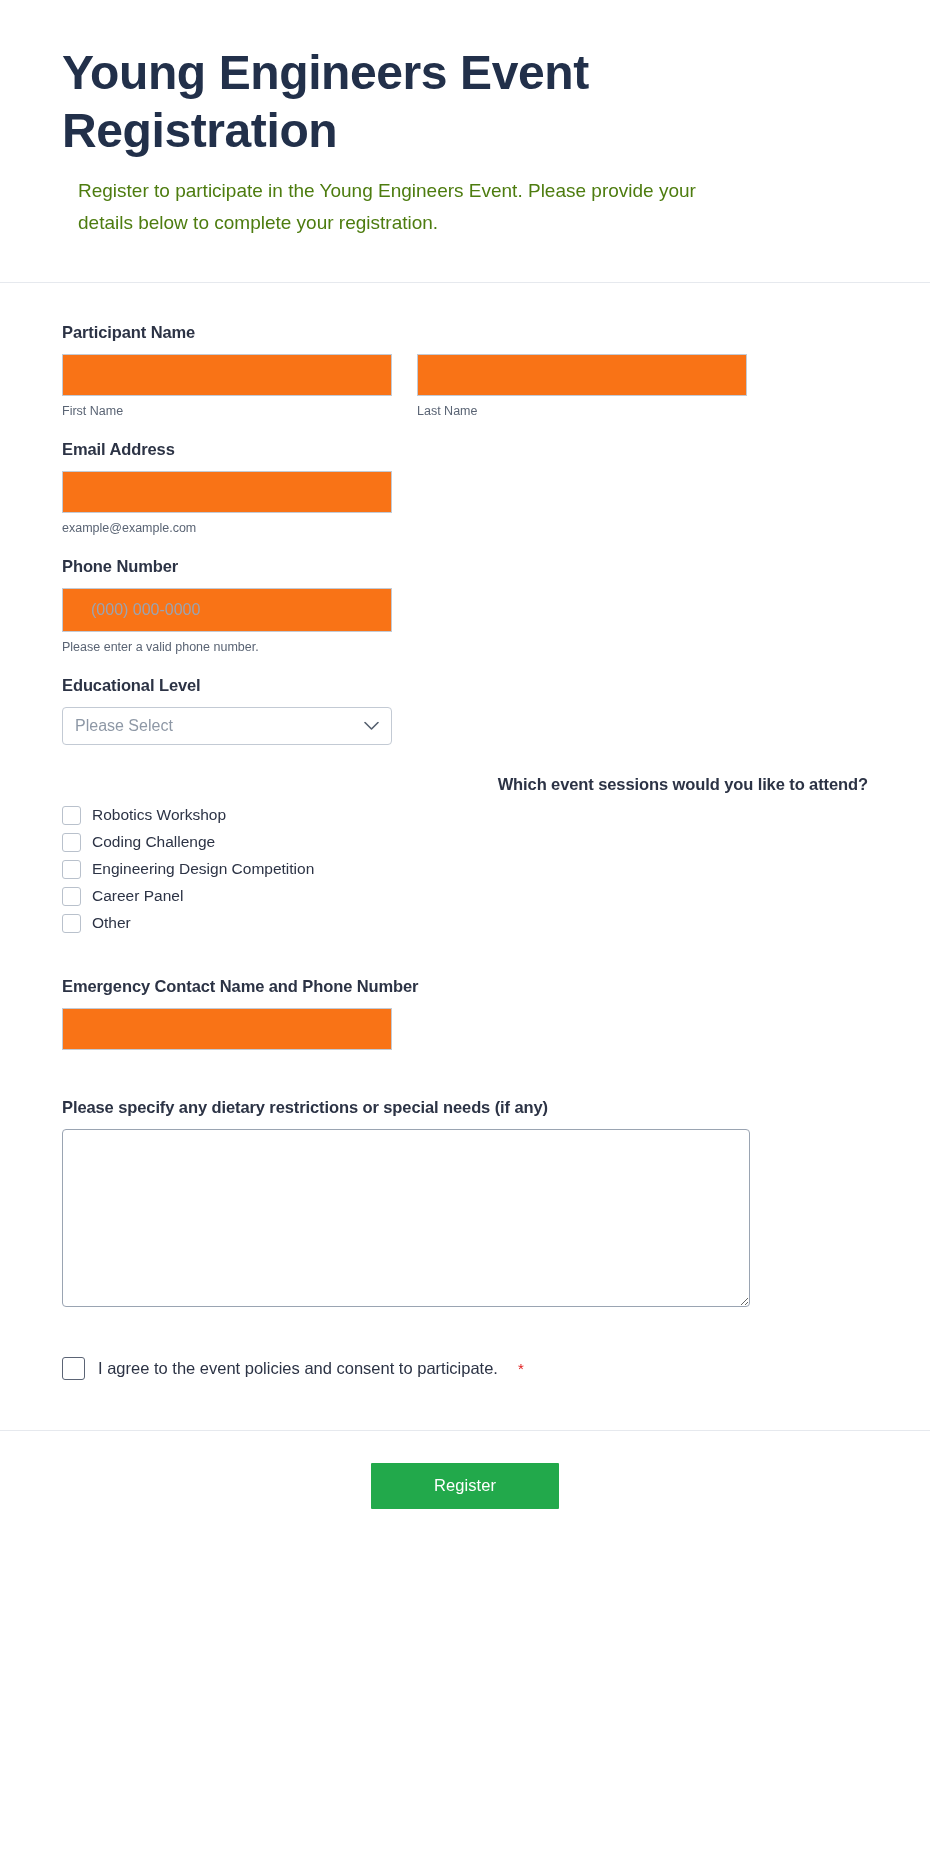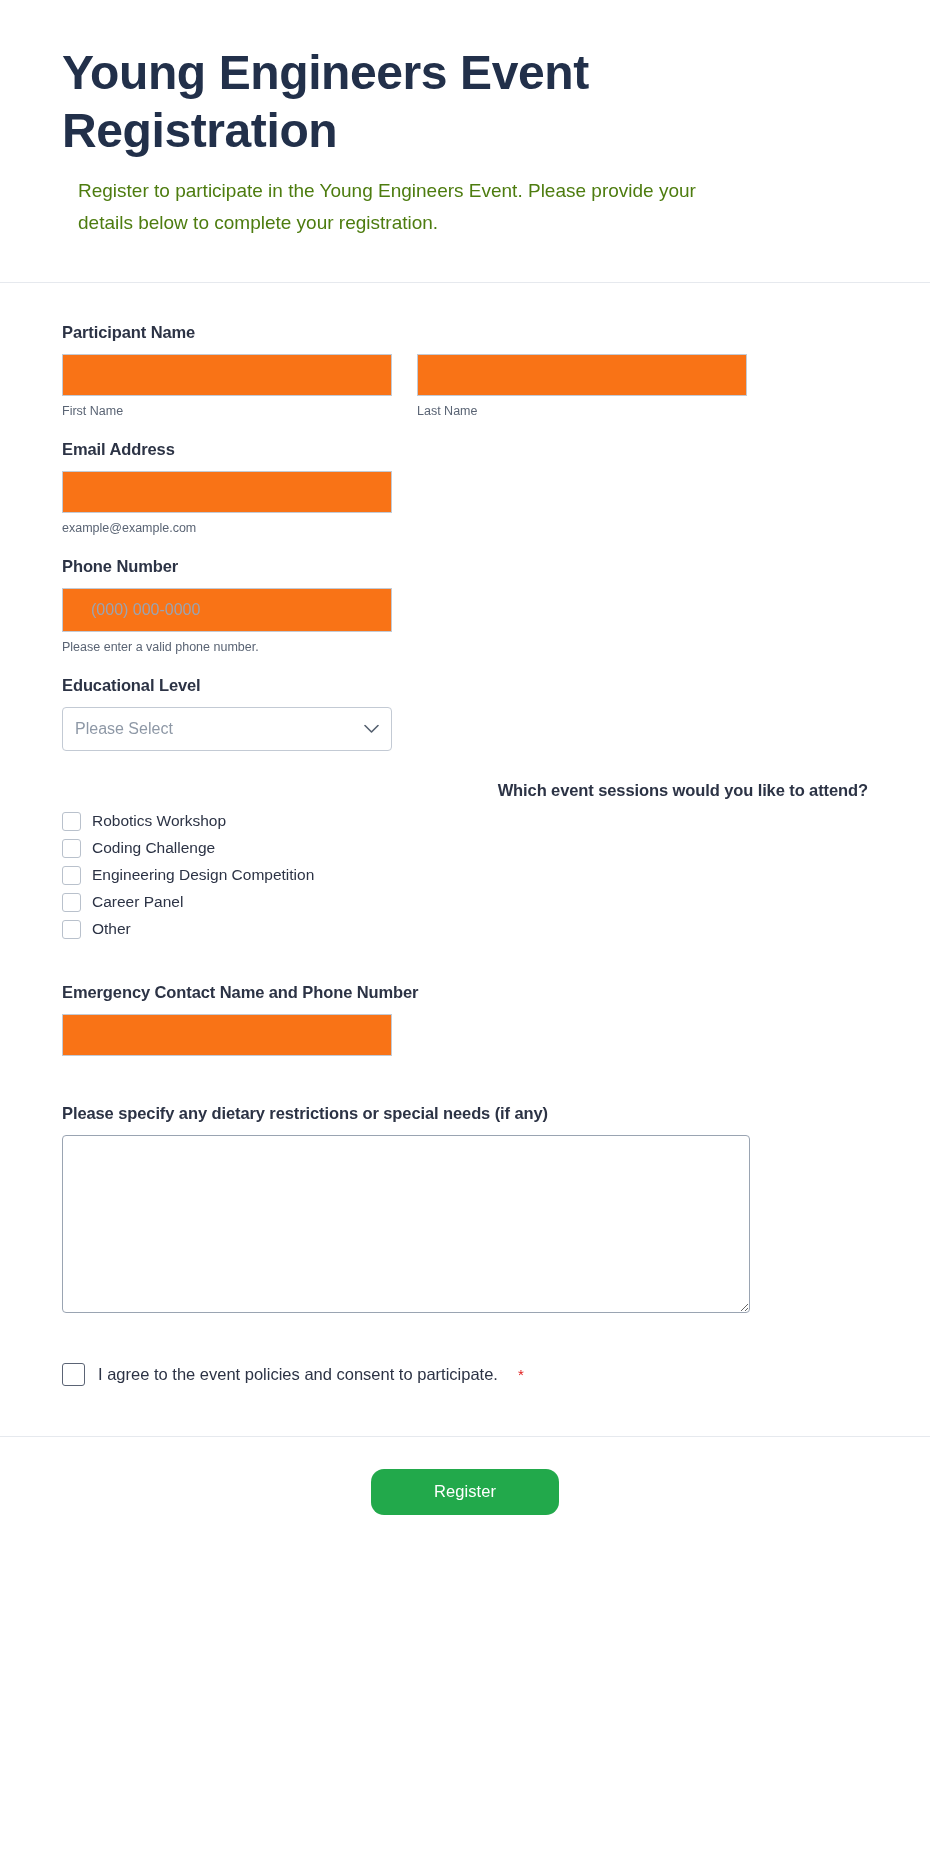--- a/index.html
+++ b/index.html
@@ -85,21 +85,21 @@
     gap: 25px;
   }
   .name-col { width: 330px; }
 
   .select-wrap {
     position: relative;
     width: 330px;
   }
   .select-input {
     width: 330px;
-    height: 44px;
+    height: 38px;
     border: 1px solid #c3cad4;
     border-radius: 4px;
     background: #ffffff;
     padding: 0 34px 0 12px;
     font-size: 16px;
     font-family: "Liberation Sans", sans-serif;
     color: #8e98a6;
     outline: none;
     appearance: none;
     -webkit-appearance: none;
@@ -186,21 +186,21 @@
     padding: 32px 0 40px 0;
     text-align: center;
   }
   .register-btn {
     display: inline-block;
     background: #22a94b;
     color: #ffffff;
     font-size: 16.5px;
     font-family: "Liberation Sans", sans-serif;
     border: none;
-    border-radius: 13px;
+    border-radius: 1px;
     padding: 8px 38px;
     height: 46px;
     min-width: 188px;
     cursor: pointer;
     letter-spacing: 0.1px;
   }
 </style>
 </head>
 <body>
 

